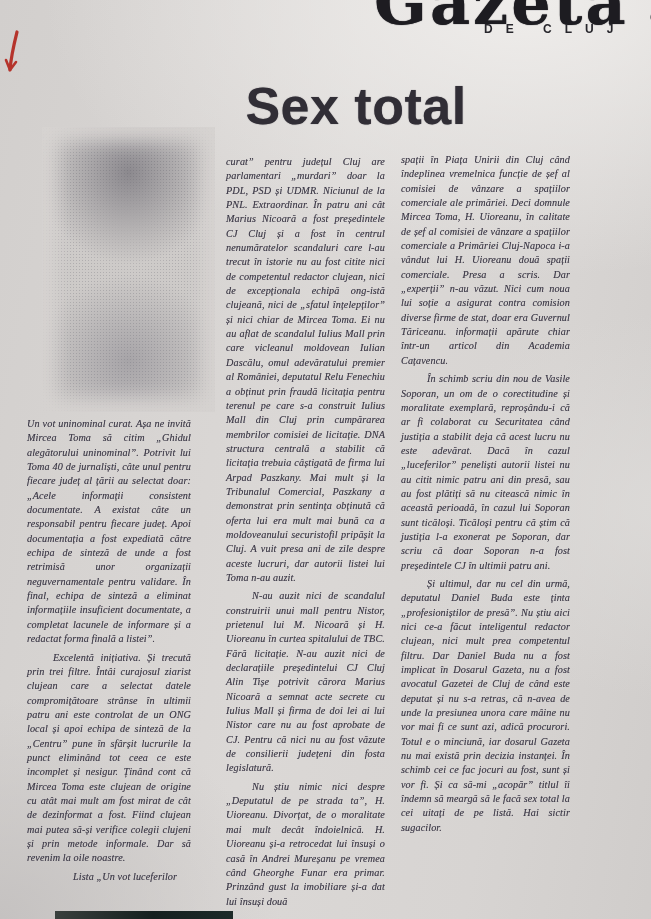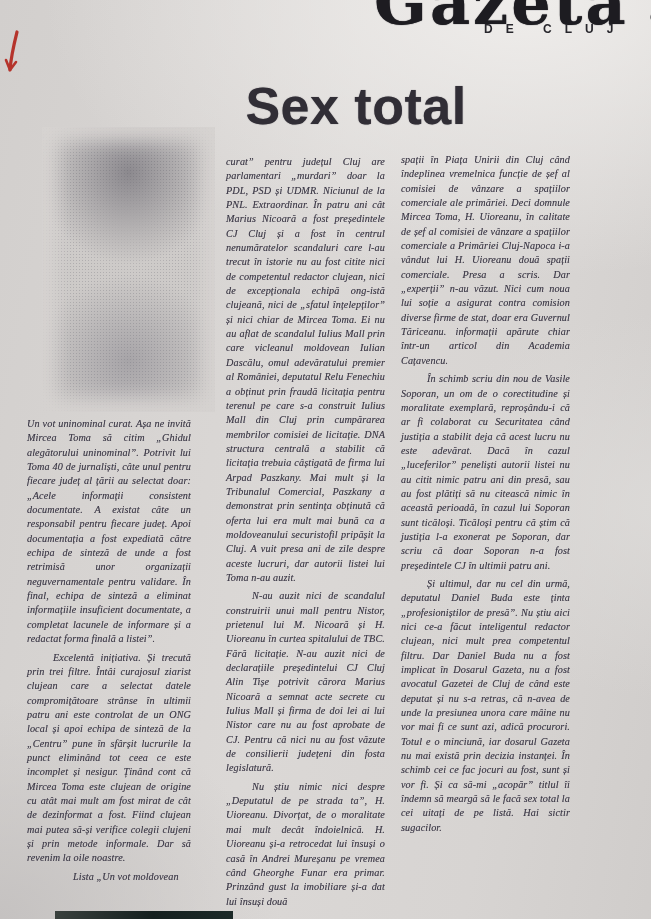--- a/index.html
+++ b/index.html
@@ -85,21 +85,21 @@
   <div class="masthead-sub">DE CLUJ</div>
   <div class="corner-mark"></div>
 
   <h1 class="headline">Sex total</h1>
 
   <div class="photo"></div>
 
   <div class="col col-left">
     <p class="cont">Un vot uninominal curat. Așa ne invită Mircea Toma să citim „Ghidul alegătorului uninominal”. Potrivit lui Toma 40 de jurnaliști, câte unul pentru fiecare județ al țării au selectat doar: „Acele informații consistent documentate. A existat câte un responsabil pentru fiecare județ. Apoi documentația a fost expediată către echipa de sinteză de unde a fost retrimisă unor organizații neguvernamentale pentru validare. În final, echipa de sinteză a eliminat informațiile insuficient documentate, a completat lacunele de informare și a redactat forma finală a listei”.</p>
     <p>Excelentă inițiativa. Și trecută prin trei filtre. Întâi curajosul ziarist clujean care a selectat datele compromițătoare strânse în ultimii patru ani este controlat de un ONG local și apoi echipa de sinteză de la „Centru” pune în sfârșit lucrurile la punct eliminând tot ceea ce este incomplet și nesigur. Ținând cont că Mircea Toma este clujean de origine cu atât mai mult am fost mirat de cât de dezinformat a fost. Fiind clujean mai putea să-și verifice colegii clujeni și prin metode informale. Dar să revenim la oile noastre.</p>
-    <p class="deep">Lista „Un vot moldovean</p>
+    <p class="deep">Lista „Un vot luceferilor</p>
   </div>
 
   <div class="col col-mid">
     <p class="cont">curat” pentru județul Cluj are parlamentari „murdari” doar la PDL, PSD și UDMR. Niciunul de la PNL. Extraordinar. În patru ani cât Marius Nicoară a fost președintele CJ Cluj și a fost în centrul nenumăratelor scandaluri care l-au trecut în istorie nu au fost citite nici de competentul redactor clujean, nici de excepționala echipă ong-istă clujeană, nici de „sfatul înțelepților” și nici chiar de Mircea Toma. Ei nu au aflat de scandalul Iulius Mall prin care vicleanul moldovean Iulian Dascălu, omul adevăratului premier al României, deputatul Relu Fenechiu a obținut prin fraudă licitația pentru terenul pe care s-a construit Iulius Mall din Cluj prin cumpărarea membrilor comisiei de licitație. DNA structura centrală a stabilit că licitația trebuia câștigată de firma lui Arpad Paszkany. Mai mult și la Tribunalul Comercial, Paszkany a demonstrat prin sentința obținută că oferta lui era mult mai bună ca a moldoveanului securistofil pripășit la Cluj. A vuit presa ani de zile despre aceste lucruri, dar autorii listei lui Toma n-au auzit.</p>
     <p>N-au auzit nici de scandalul construirii unui mall pentru Nistor, prietenul lui M. Nicoară și H. Uioreanu în curtea spitalului de TBC. Fără licitație. N-au auzit nici de declarațiile președintelui CJ Cluj Alin Tișe potrivit cărora Marius Nicoară a semnat acte secrete cu Iulius Mall și firma de doi lei ai lui Nistor care nu au fost aprobate de CJ. Pentru că nici nu au fost văzute de consilierii județeni din fosta legislatură.</p>
     <p>Nu știu nimic nici despre „Deputatul de pe strada ta”, H. Uioreanu. Divorțat, de o moralitate mai mult decât îndoielnică. H. Uioreanu și-a retrocedat lui însuși o casă în Andrei Mureșanu pe vremea când Gheorghe Funar era primar. Prinzând gust la imobiliare și-a dat lui însuși două</p>
   </div>
 
   <div class="col col-right">
     <p class="cont">spații în Piața Unirii din Cluj când îndeplinea vremelnica funcție de șef al comisiei de vânzare a spațiilor comerciale ale primăriei. Deci domnule Mircea Toma, H. Uioreanu, în calitate de șef al comisiei de vânzare a spațiilor comerciale a Primăriei Cluj-Napoca i-a vândut lui H. Uioreanu două spații comerciale. Presa a scris. Dar „experții” n-au văzut. Nici cum noua lui soție a asigurat contra comision diverse firme de stat, doar era Guvernul Tăriceanu. informații apărute chiar într-un articol din Academia Cațavencu.</p>

